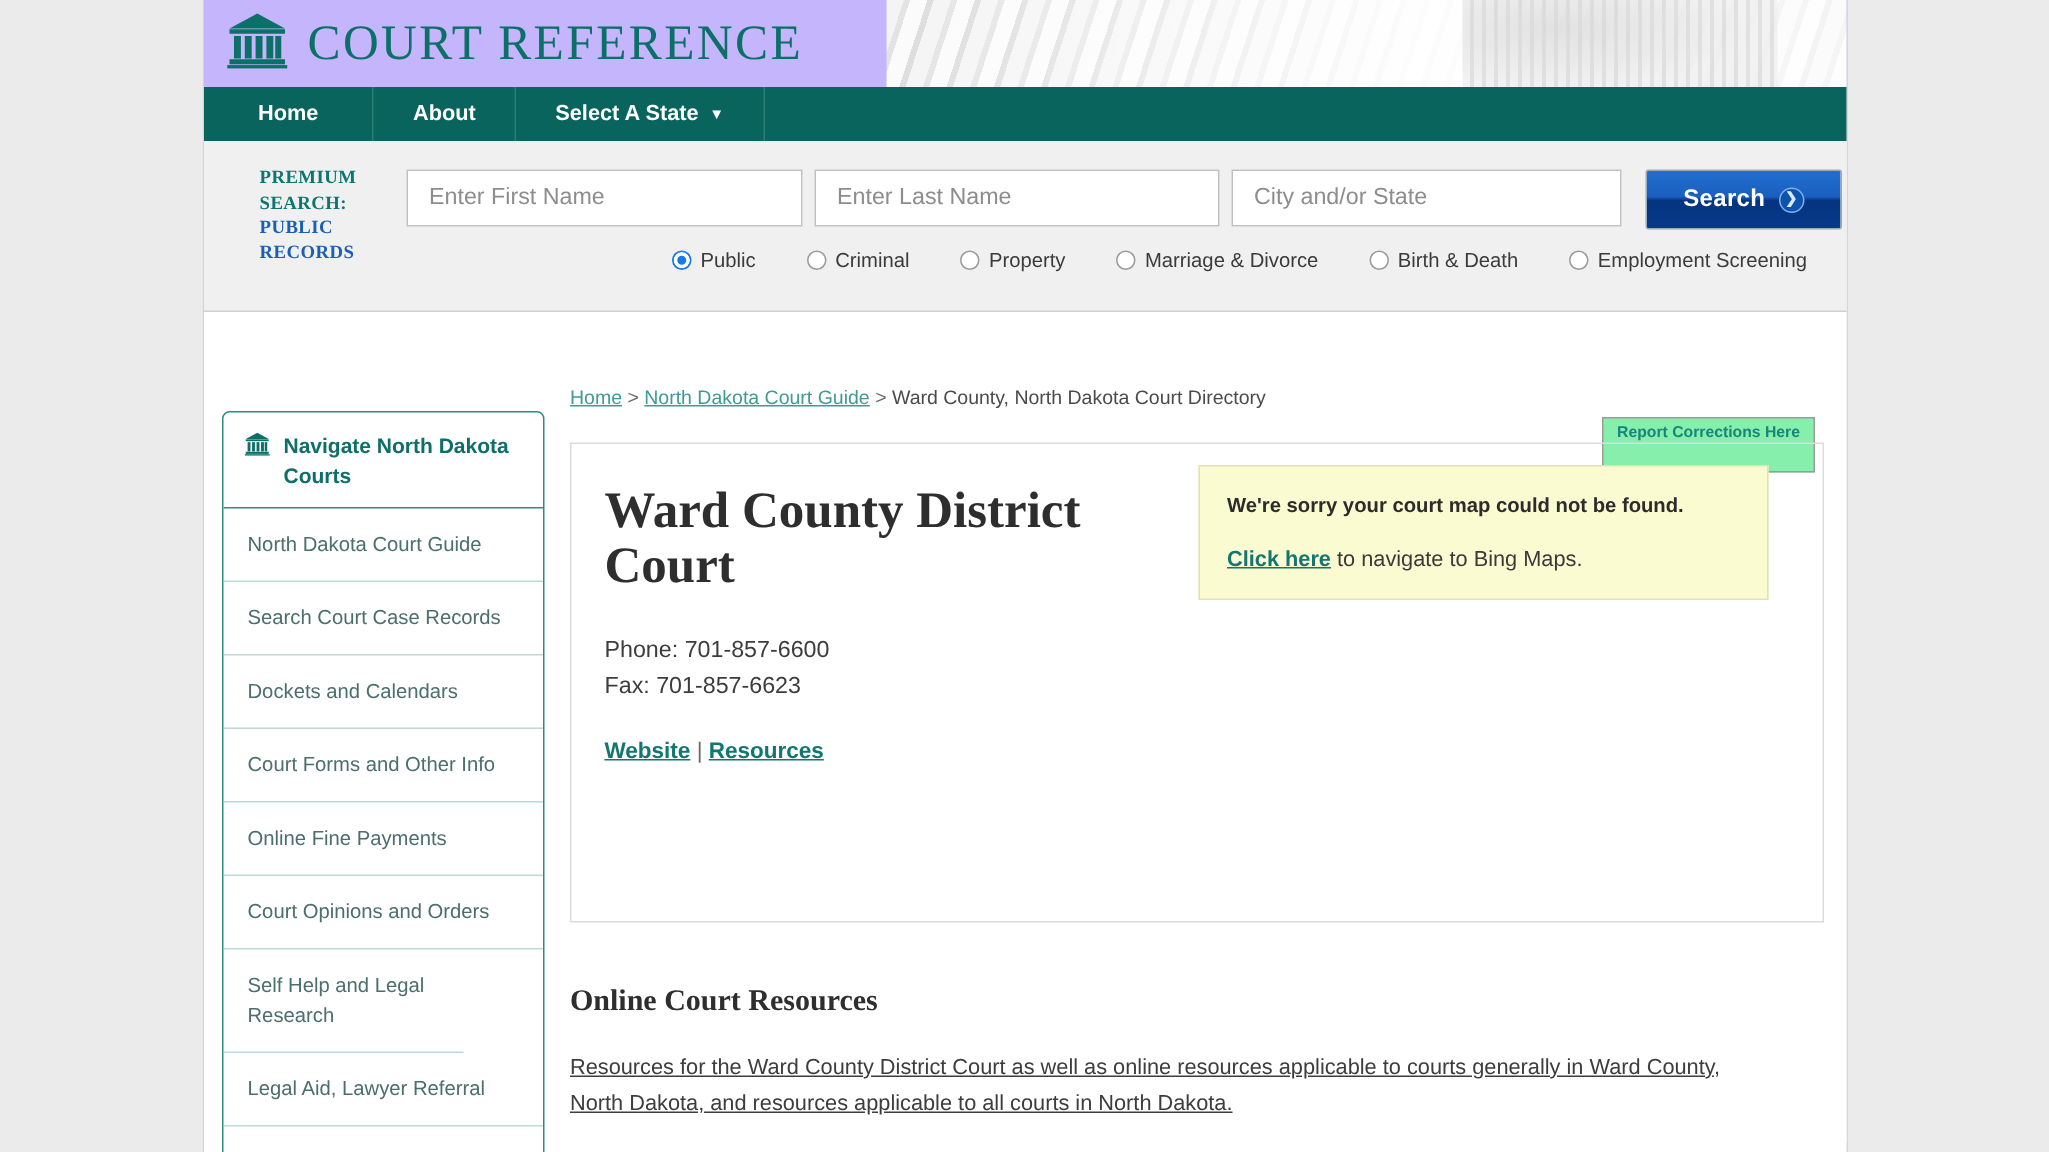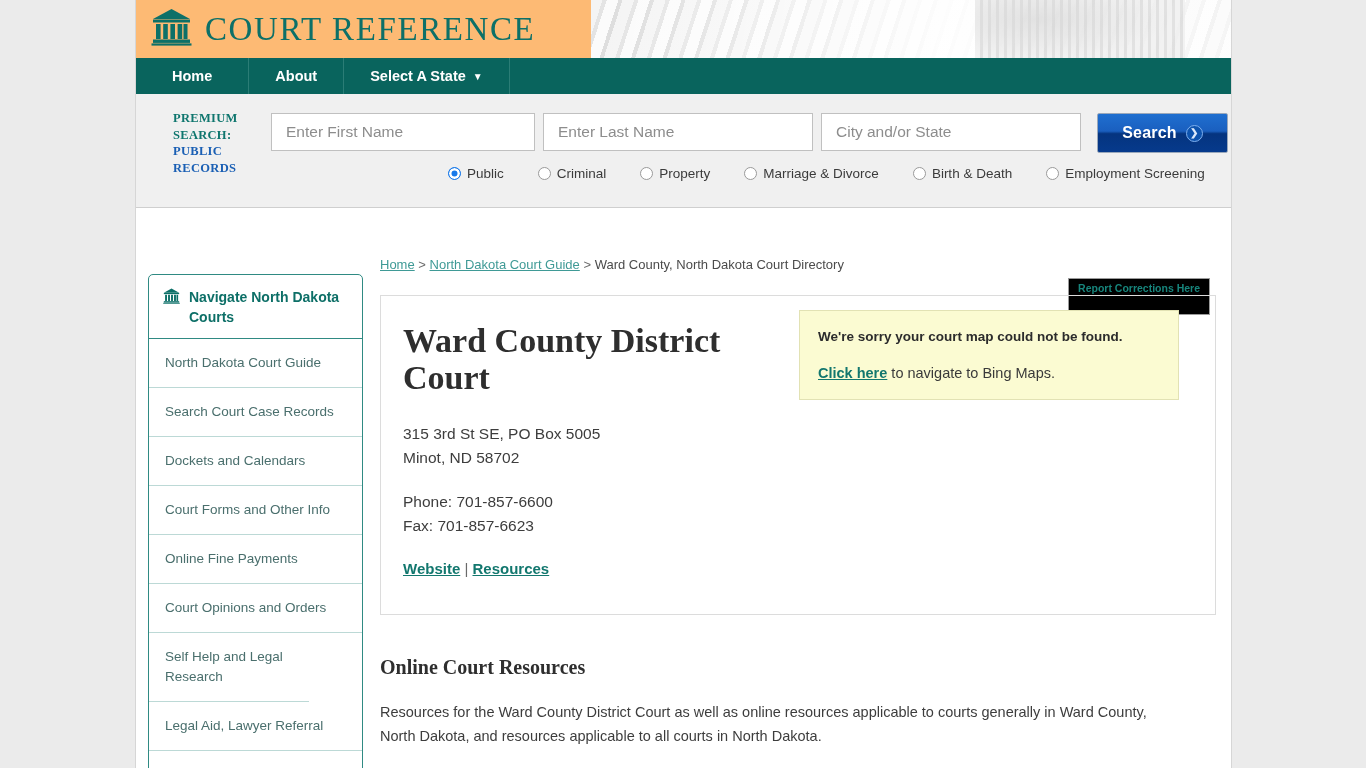--- a/index.html
+++ b/index.html
@@ -20,21 +20,21 @@
     height: 768px;
     background: #ffffff;
     border-left: 1px solid #d6d6d6;
     border-right: 1px solid #d6d6d6;
   }
 
   
   .masthead {
     position: relative;
     height: 58px;
-    background: #fdba74;
+    background: #c4b5fd;
     overflow: hidden;
   }
   .masthead-art {
     position: absolute;
     right: 0; top: 0;
     width: 640px; height: 58px;
     background:
       linear-gradient(100deg, rgba(255,255,255,0) 0%, rgba(255,255,255,0.92) 55%, rgba(255,255,255,0.65) 100%),
       repeating-linear-gradient(108deg,
          #f4f4f4 0px, #f4f4f4 11px,
@@ -207,21 +207,21 @@
   .breadcrumb a {
     color: #3f9a96;
     text-decoration: underline;
   }
   .breadcrumb .sep { color: #6c6c6c; }
 
   .report-btn {
     position: absolute;
     right: 21px; top: 70px;
     border: 1px solid #9b9b9b;
-    background: #000000;
+    background: #86efac;
     color: #17857c;
     font-size: 10.5px;
     font-weight: bold;
     padding: 3px 9px 20px;
     cursor: pointer;
     white-space: nowrap;
   }
 
   
   .sidebar {
@@ -325,20 +325,21 @@
     font-weight: bold;
     color: #2e2e2e;
     margin: 41px 0 0 0;
   }
   .resources-p {
     margin: 21px 0 0 0;
     font-size: 14.5px;
     color: #3d3d3d;
     line-height: 24px;
     max-width: 800px;
+    text-decoration: underline;
   }
 </style>
 </head>
 <body>
 
 <div class="page">
 
   <div class="masthead">
     <div class="masthead-art"></div>
     <div class="brand">
@@ -455,24 +456,20 @@
       <div class="side-item" style="width:160px;"><span>Self Help and Legal Research</span></div>
       <div class="side-item"><span>Legal Aid, Lawyer Referral</span></div>
       <div class="side-item" style="width:180px;"><span>Find Court Records by North Dakota County</span></div>
     </div>
 
     <div class="maincol">
 
       <div class="court-card">
         <h1 class="court-title">Ward County District Court</h1>
 
-        <div class="court-addr">
-          <div>315 3rd St SE, PO Box 5005</div>
-          <div>Minot, ND 58702</div>
-        </div>
 
         <div class="court-phone">
           <div>Phone: 701-857-6600</div>
           <div>Fax: 701-857-6623</div>
         </div>
 
         <div class="court-links">
           <a href="#">Website</a><span> | </span><a href="#">Resources</a>
         </div>
 

